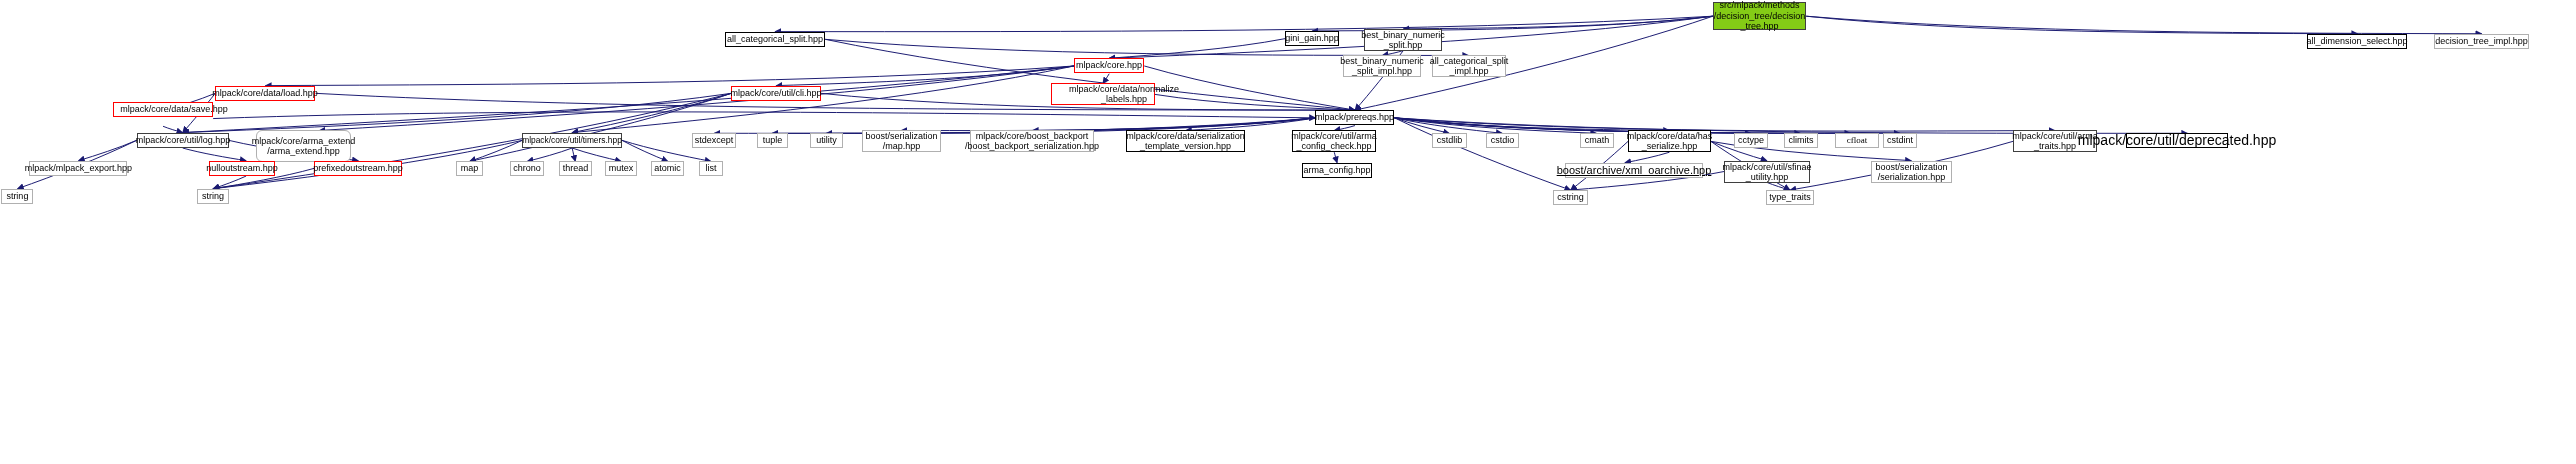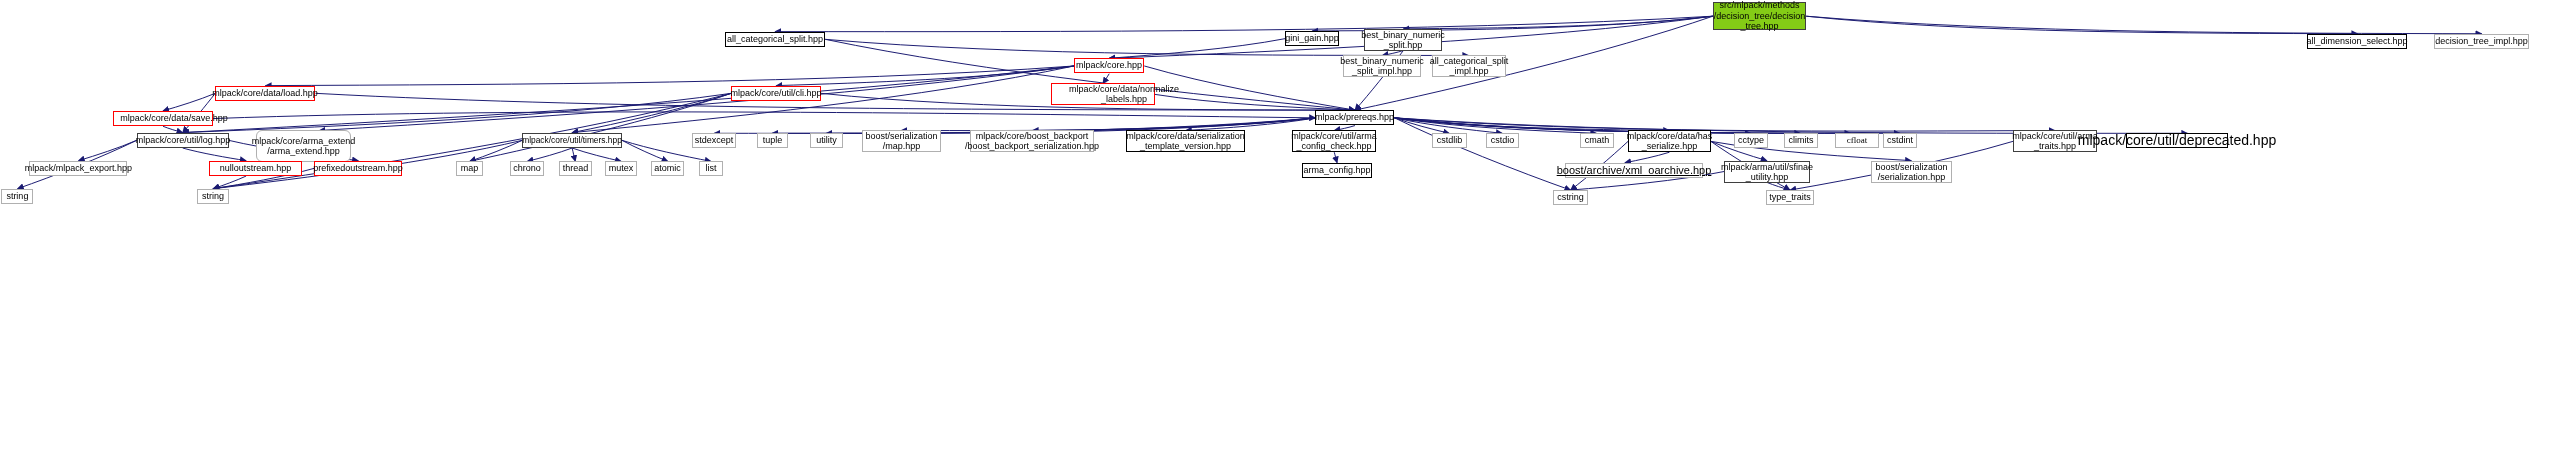--- a/index.html
+++ b/index.html
@@ -139,21 +139,21 @@
       <div class="node grey" style="left: 2434px; top: 34px; width: 95px; height: 15.4px;">decision_tree_impl.hpp</div>
       <div class="node red" style="left: 1074px; top: 58px; width: 70px; height: 15.4px;">mlpack/core.hpp</div>
       <div class="node grey" style="left: 1343px; top: 55px; width: 78px; height: 22px;">best_binary_numeric
 _split_impl.hpp</div>
       <div class="node grey" style="left: 1432px; top: 55px; width: 74px; height: 22px;">all_categorical_split
 _impl.hpp</div>
       <div class="node red" style="left: 215px; top: 86px; width: 100px; height: 15.4px;">mlpack/core/data/load.hpp</div>
       <div class="node red" style="left: 731px; top: 86px; width: 90px; height: 15.4px;">mlpack/core/util/cli.hpp</div>
       <div class="node red" style="left: 1051px; top: 83px; width: 104px; height: 22px; padding-left: 44px;">mlpack/core/data/normalize
 _labels.hpp</div>
-      <div class="node red" style="left: 113px; top: 111px; width: 100px; height: 15.4px; padding-left: 24px;">mlpack/core/data/save.hpp</div>
+      <div class="node red" style="left: 113px; top: 102px; width: 100px; height: 15.4px; padding-left: 24px;">mlpack/core/data/save.hpp</div>
       <div class="node black" style="left: 1315px; top: 110px; width: 79px; height: 15.4px;">mlpack/prereqs.hpp</div>
       <div class="node thick" style="left: 137px; top: 133px; width: 92px; height: 15.4px;">mlpack/core/util/log.hpp</div>
       <div class="node grey" style="left: 256px; top: 130px; width: 95px; height: 32px; border-radius: 6px;">mlpack/core/arma_extend
 /arma_extend.hpp</div>
       <div class="node thick" style="left: 522px; top: 133px; width: 100px; height: 15.4px; font-size: 8.4px;">mlpack/core/util/timers.hpp</div>
       <div class="node grey" style="left: 692px; top: 133px; width: 44px; height: 14.7px;">stdexcept</div>
       <div class="node grey" style="left: 757px; top: 133px; width: 31px; height: 14.7px;">tuple</div>
       <div class="node grey" style="left: 810px; top: 133px; width: 33px; height: 14.7px;">utility</div>
       <div class="node grey" style="left: 862px; top: 130px; width: 79px; height: 22px;">boost/serialization
 /map.hpp</div>
@@ -169,31 +169,31 @@
       <div class="node black" style="left: 1628px; top: 130px; width: 83px; height: 22px;">mlpack/core/data/has
 _serialize.hpp</div>
       <div class="node grey" style="left: 1734px; top: 133px; width: 34px; height: 14.7px;">cctype</div>
       <div class="node grey" style="left: 1784px; top: 133px; width: 34px; height: 14.7px;">climits</div>
       <div class="node grey" style="left: 1835px; top: 133px; width: 44px; height: 14.7px; font-family: Liberation Serif, serif;">cfloat</div>
       <div class="node grey" style="left: 1883px; top: 133px; width: 34px; height: 14.7px;">cstdint</div>
       <div class="node thick" style="left: 2013px; top: 130px; width: 84px; height: 22px;">mlpack/core/util/arma
 _traits.hpp</div>
       <div class="node black" style="left: 2126px; top: 133px; width: 102px; height: 15.4px; font-size: 14px;">mlpack/core/util/deprecated.hpp</div>
       <div class="node grey" style="left: 29.4px; top: 161px; width: 98px; height: 15.4px;">mlpack/mlpack_export.hpp</div>
-      <div class="node red" style="left: 209px; top: 161px; width: 93px; height: 15.4px;">nulloutstream.hpp</div>
+      <div class="node red" style="left: 209px; top: 161px; width: 66px; height: 15.4px;">nulloutstream.hpp</div>
       <div class="node red" style="left: 314px; top: 161px; width: 88px; height: 15.4px;">prefixedoutstream.hpp</div>
       <div class="node grey" style="left: 456px; top: 161px; width: 27px; height: 14.7px;">map</div>
       <div class="node grey" style="left: 510px; top: 161px; width: 34px; height: 14.7px;">chrono</div>
       <div class="node grey" style="left: 559px; top: 161px; width: 33px; height: 14.7px;">thread</div>
       <div class="node grey" style="left: 605px; top: 161px; width: 32px; height: 14.7px;">mutex</div>
       <div class="node grey" style="left: 651px; top: 161px; width: 33px; height: 14.7px;">atomic</div>
       <div class="node grey" style="left: 699px; top: 161px; width: 24px; height: 14.7px;">list</div>
       <div class="node black" style="left: 1302px; top: 163px; width: 70px; height: 15.4px;">arma_config.hpp</div>
       <div class="node grey" style="left: 1565px; top: 163px; width: 138px; height: 15.4px; font-size: 11px; text-decoration: underline;">boost/archive/xml_oarchive.hpp</div>
-      <div class="node thick" style="left: 1724px; top: 161px; width: 86px; height: 22px;">mlpack/arma/util/sfinae
+      <div class="node thick" style="left: 1724px; top: 161px; width: 86px; height: 22px;">mlpack/core/util/sfinae
 _utility.hpp</div>
       <div class="node grey" style="left: 1871px; top: 161px; width: 81px; height: 22px;">boost/serialization
 /serialization.hpp</div>
       <div class="node grey" style="left: 1.4px; top: 189px; width: 32px; height: 14.7px;">string</div>
       <div class="node grey" style="left: 197px; top: 189px; width: 32px; height: 14.7px;">string</div>
       <div class="node grey" style="left: 1553px; top: 190px; width: 35px; height: 14.7px;">cstring</div>
       <div class="node grey" style="left: 1766px; top: 190px; width: 48px; height: 14.7px;">type_traits</div>
     </div>
 </div>
 

